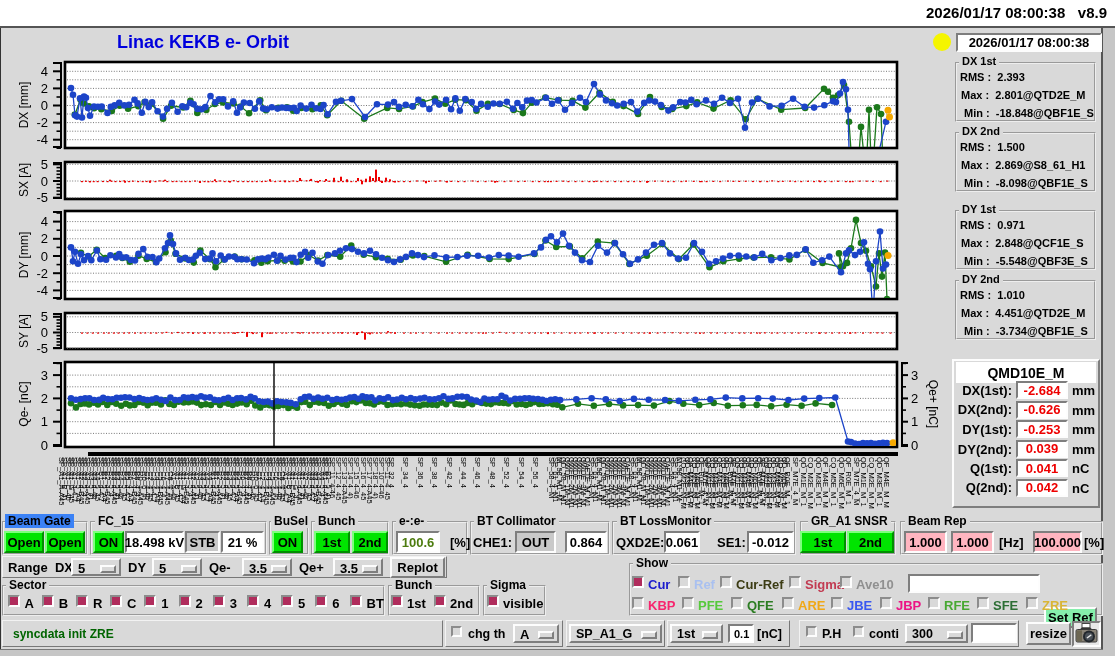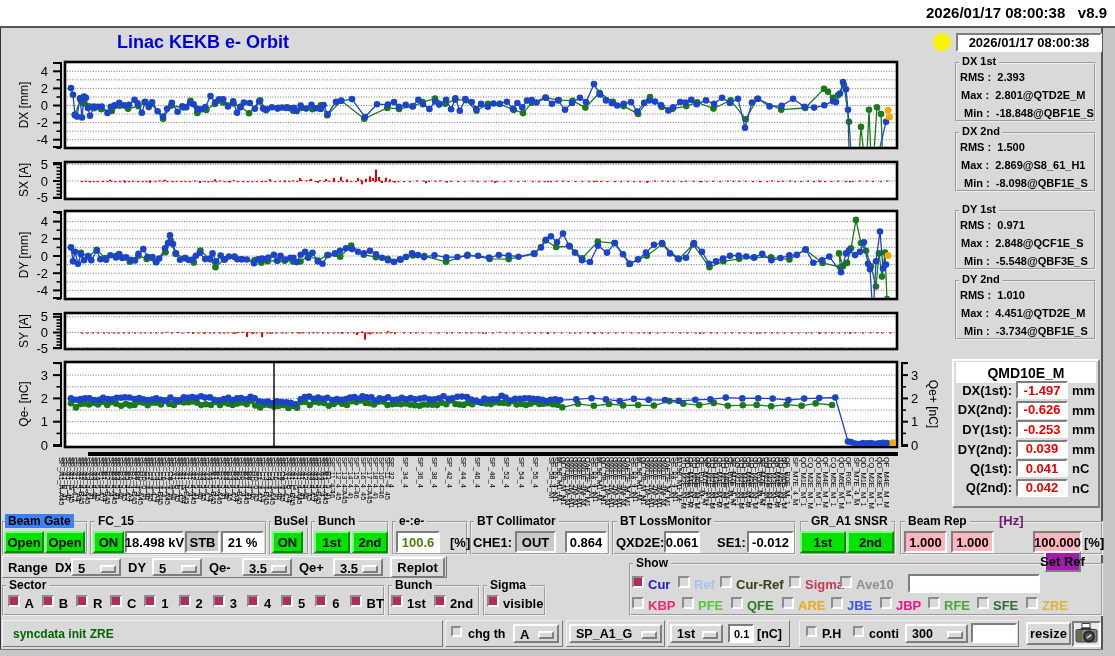--- a/index.html
+++ b/index.html
@@ -1457,21 +1457,21 @@
 <span style="position:absolute;left:961px;top:237px;font:bold 11px 'Liberation Sans';color:#000;white-space:nowrap">Max :&nbsp; 2.848@QCF1E_S</span>
 <span style="position:absolute;left:964px;top:255px;font:bold 11px 'Liberation Sans';color:#000;white-space:nowrap">Min :&nbsp; -5.548@QBF3E_S</span>
 <div style="position:absolute;left:955px;top:280px;width:141px;height:60px;border:2px groove #eee"></div>
 <span style="position:absolute;left:959px;top:273px;background:#d9d9d9;padding:0 3px;font:bold 11px 'Liberation Sans';color:#000;white-space:nowrap">DY 2nd</span>
 <span style="position:absolute;left:960px;top:289px;font:bold 11px 'Liberation Sans';color:#000;white-space:nowrap">RMS :&nbsp; 1.010</span>
 <span style="position:absolute;left:961px;top:307px;font:bold 11px 'Liberation Sans';color:#000;white-space:nowrap">Max :&nbsp; 4.451@QTD2E_M</span>
 <span style="position:absolute;left:964px;top:325px;font:bold 11px 'Liberation Sans';color:#000;white-space:nowrap">Min :&nbsp; -3.734@QBF1E_S</span>
 <div style="position:absolute;left:952px;top:359px;width:148px;height:149px;background:#d9d9d9;border-top:2px solid #fdfdfd;border-left:2px solid #fdfdfd;border-bottom:2px solid #7e7e7e;border-right:2px solid #7e7e7e;box-sizing:border-box;border-width:2px"></div>
 <div style="position:absolute;left:956px;top:362px;width:140px;height:21px;background:#fff;display:flex;align-items:center;justify-content:center;font:bold 14px 'Liberation Sans'">QMD10E_M</div>
 <span style="position:absolute;left:956px;top:383px;width:56px;text-align:right;font:bold 13px 'Liberation Sans'">DX(1st):</span>
-<div style="position:absolute;left:1016px;top:381.0px;width:52px;height:18px;background:#fff;border-top:2px solid #7e7e7e;border-left:2px solid #7e7e7e;border-bottom:2px solid #fdfdfd;border-right:2px solid #fdfdfd;box-sizing:border-box;display:flex;align-items:center;justify-content:center;font:bold 13px 'Liberation Sans';color:#ee0000;white-space:nowrap">-1.497</div>
+<div style="position:absolute;left:1016px;top:381.0px;width:52px;height:18px;background:#fff;border-top:2px solid #7e7e7e;border-left:2px solid #7e7e7e;border-bottom:2px solid #fdfdfd;border-right:2px solid #fdfdfd;box-sizing:border-box;display:flex;align-items:center;justify-content:center;font:bold 13px 'Liberation Sans';color:#ee0000;white-space:nowrap">-2.684</div>
 <span style="position:absolute;left:1072px;top:383.0px;font:bold 13px 'Liberation Sans';color:#000;white-space:nowrap">mm</span>
 <span style="position:absolute;left:956px;top:402px;width:56px;text-align:right;font:bold 13px 'Liberation Sans'">DX(2nd):</span>
 <div style="position:absolute;left:1016px;top:400.5px;width:52px;height:18px;background:#fff;border-top:2px solid #7e7e7e;border-left:2px solid #7e7e7e;border-bottom:2px solid #fdfdfd;border-right:2px solid #fdfdfd;box-sizing:border-box;display:flex;align-items:center;justify-content:center;font:bold 13px 'Liberation Sans';color:#ee0000;white-space:nowrap">-0.626</div>
 <span style="position:absolute;left:1072px;top:402.5px;font:bold 13px 'Liberation Sans';color:#000;white-space:nowrap">mm</span>
 <span style="position:absolute;left:956px;top:422px;width:56px;text-align:right;font:bold 13px 'Liberation Sans'">DY(1st):</span>
 <div style="position:absolute;left:1016px;top:420.0px;width:52px;height:18px;background:#fff;border-top:2px solid #7e7e7e;border-left:2px solid #7e7e7e;border-bottom:2px solid #fdfdfd;border-right:2px solid #fdfdfd;box-sizing:border-box;display:flex;align-items:center;justify-content:center;font:bold 13px 'Liberation Sans';color:#ee0000;white-space:nowrap">-0.253</div>
 <span style="position:absolute;left:1072px;top:422.0px;font:bold 13px 'Liberation Sans';color:#000;white-space:nowrap">mm</span>
 <span style="position:absolute;left:956px;top:442px;width:56px;text-align:right;font:bold 13px 'Liberation Sans'">DY(2nd):</span>
 <div style="position:absolute;left:1016px;top:439.5px;width:52px;height:18px;background:#fff;border-top:2px solid #7e7e7e;border-left:2px solid #7e7e7e;border-bottom:2px solid #fdfdfd;border-right:2px solid #fdfdfd;box-sizing:border-box;display:flex;align-items:center;justify-content:center;font:bold 13px 'Liberation Sans';color:#ee0000;white-space:nowrap">0.039</div>
 <span style="position:absolute;left:1072px;top:441.5px;font:bold 13px 'Liberation Sans';color:#000;white-space:nowrap">mm</span>
@@ -1514,21 +1514,21 @@
 <span style="position:absolute;left:717px;top:535px;font:bold 13px 'Liberation Sans';color:#000;white-space:nowrap">SE1:</span>
 <div style="position:absolute;left:747px;top:531px;width:47px;height:22px;background:#fff;border-top:2px solid #7e7e7e;border-left:2px solid #7e7e7e;border-bottom:2px solid #fdfdfd;border-right:2px solid #fdfdfd;box-sizing:border-box;display:flex;align-items:center;justify-content:center;font:bold 13px 'Liberation Sans';color:#000;white-space:nowrap">-0.012</div>
 <div style="position:absolute;left:800px;top:521px;width:96px;height:34px;border:2px groove #eee"></div>
 <span style="position:absolute;left:808px;top:514px;background:#d9d9d9;padding:0 3px;font:bold 12px 'Liberation Sans';color:#000;white-space:nowrap">GR_A1 SNSR</span>
 <div style="position:absolute;left:800px;top:531px;width:46px;height:22px;background:#00e400;border-top:2px solid #7dff7d;border-left:2px solid #7dff7d;border-bottom:2px solid #009000;border-right:2px solid #009000;box-sizing:border-box;display:flex;align-items:center;justify-content:center;font:bold 13px 'Liberation Sans';color:#000">1st</div>
 <div style="position:absolute;left:847px;top:531px;width:47px;height:22px;background:#00e400;border-top:2px solid #7dff7d;border-left:2px solid #7dff7d;border-bottom:2px solid #009000;border-right:2px solid #009000;box-sizing:border-box;display:flex;align-items:center;justify-content:center;font:bold 13px 'Liberation Sans';color:#000">2nd</div>
 <div style="position:absolute;left:900px;top:521px;width:203px;height:34px;border:2px groove #eee"></div>
 <span style="position:absolute;left:905px;top:514px;background:#d9d9d9;padding:0 3px;font:bold 12px 'Liberation Sans';color:#000;white-space:nowrap">Beam Rep</span>
 <div style="position:absolute;left:904px;top:531px;width:43px;height:22px;background:#ffb5c0;border-top:2px solid #7e7e7e;border-left:2px solid #7e7e7e;border-bottom:2px solid #fdfdfd;border-right:2px solid #fdfdfd;box-sizing:border-box;display:flex;align-items:center;justify-content:center;font:bold 13px 'Liberation Sans';color:#000;white-space:nowrap">1.000</div>
 <div style="position:absolute;left:951px;top:531px;width:43px;height:22px;background:#ffb5c0;border-top:2px solid #7e7e7e;border-left:2px solid #7e7e7e;border-bottom:2px solid #fdfdfd;border-right:2px solid #fdfdfd;box-sizing:border-box;display:flex;align-items:center;justify-content:center;font:bold 13px 'Liberation Sans';color:#000;white-space:nowrap">1.000</div>
-<span style="position:absolute;left:999px;top:513px;font:bold 13px 'Liberation Sans';color:#701a75;white-space:nowrap">[Hz]</span>
+<span style="position:absolute;left:999px;top:535px;font:bold 13px 'Liberation Sans';color:#000000;white-space:nowrap">[Hz]</span>
 <div style="position:absolute;left:1033px;top:531px;width:49px;height:22px;background:#ffb5c0;border-top:2px solid #7e7e7e;border-left:2px solid #7e7e7e;border-bottom:2px solid #fdfdfd;border-right:2px solid #fdfdfd;box-sizing:border-box;display:flex;align-items:center;justify-content:center;font:bold 13px 'Liberation Sans';color:#000;white-space:nowrap">100.000</div>
 <span style="position:absolute;left:1084px;top:535px;font:bold 13px 'Liberation Sans';color:#000;white-space:nowrap">[%]</span>
 <div style="position:absolute;left:2px;top:556px;width:445px;height:22px;background:#d9d9d9;border-top:2px solid #fdfdfd;border-left:2px solid #fdfdfd;border-bottom:2px solid #7e7e7e;border-right:2px solid #7e7e7e;box-sizing:border-box;border-width:1px;border-color:#f2f2f2 #777 #777 #f2f2f2"></div>
 <span style="position:absolute;left:8px;top:560px;font:bold 13px 'Liberation Sans';color:#000;white-space:nowrap">Range&nbsp; DX</span>
 <div style="position:absolute;left:71px;top:558px;width:50px;height:18px;background:#d9d9d9;border-top:2px solid #fdfdfd;border-left:2px solid #fdfdfd;border-bottom:2px solid #7e7e7e;border-right:2px solid #7e7e7e;box-sizing:border-box;"></div>
 <span style="position:absolute;left:78px;top:561px;font:bold 13px 'Liberation Sans'">5</span>
 <div style="position:absolute;left:100px;top:565px;width:16px;height:8px;background:#d9d9d9;border-top:2px solid #fdfdfd;border-left:2px solid #fdfdfd;border-bottom:2px solid #7e7e7e;border-right:2px solid #7e7e7e;box-sizing:border-box;"></div>
 <span style="position:absolute;left:128px;top:560px;font:bold 13px 'Liberation Sans';color:#000;white-space:nowrap">DY</span>
 <div style="position:absolute;left:152px;top:558px;width:50px;height:18px;background:#d9d9d9;border-top:2px solid #fdfdfd;border-left:2px solid #fdfdfd;border-bottom:2px solid #7e7e7e;border-right:2px solid #7e7e7e;box-sizing:border-box;"></div>
 <span style="position:absolute;left:159px;top:561px;font:bold 13px 'Liberation Sans'">5</span>
@@ -1582,21 +1582,21 @@
 <span style="position:absolute;left:648px;top:577px;font:bold 13px 'Liberation Sans';color:#1a1acd;white-space:nowrap">Cur</span>
 <div style="position:absolute;left:678px;top:576px;width:12px;height:12px;background:#d9d9d9;border-top:2px solid #8c8c8c;border-left:2px solid #8c8c8c;border-bottom:2px solid #fdfdfd;border-right:2px solid #fdfdfd;box-sizing:border-box"></div>
 <span style="position:absolute;left:694px;top:577px;font:bold 13px 'Liberation Sans';color:#a9c0f0;white-space:nowrap">Ref</span>
 <div style="position:absolute;left:720px;top:576px;width:12px;height:12px;background:#d9d9d9;border-top:2px solid #8c8c8c;border-left:2px solid #8c8c8c;border-bottom:2px solid #fdfdfd;border-right:2px solid #fdfdfd;box-sizing:border-box"></div>
 <span style="position:absolute;left:736px;top:577px;font:bold 13px 'Liberation Sans';color:#3c3c14;white-space:nowrap">Cur-Ref</span>
 <div style="position:absolute;left:789px;top:576px;width:12px;height:12px;background:#d9d9d9;border-top:2px solid #8c8c8c;border-left:2px solid #8c8c8c;border-bottom:2px solid #fdfdfd;border-right:2px solid #fdfdfd;box-sizing:border-box"></div>
 <span style="position:absolute;left:805px;top:577px;font:bold 13px 'Liberation Sans';color:#c23b52;white-space:nowrap">Sigma</span>
 <div style="position:absolute;left:840px;top:576px;width:12px;height:12px;background:#d9d9d9;border-top:2px solid #8c8c8c;border-left:2px solid #8c8c8c;border-bottom:2px solid #fdfdfd;border-right:2px solid #fdfdfd;box-sizing:border-box"></div>
 <span style="position:absolute;left:856px;top:577px;font:bold 13px 'Liberation Sans';color:#909090;white-space:nowrap">Ave10</span>
 <div style="position:absolute;left:908px;top:574px;width:132px;height:19px;background:#fff;border-top:2px solid #7e7e7e;border-left:2px solid #7e7e7e;border-bottom:2px solid #fdfdfd;border-right:2px solid #fdfdfd;box-sizing:border-box;display:flex;align-items:center;justify-content:flex-start;padding-left:4px;font:bold 13px 'Liberation Sans';color:#000;white-space:nowrap"></div>
-<div style="position:absolute;left:1044px;top:551px;width:37px;height:21px;background:#a21caf;border-top:2px solid #fdfdfd;border-left:2px solid #fdfdfd;border-bottom:2px solid #7e7e7e;border-right:2px solid #7e7e7e;box-sizing:border-box;display:flex;align-items:center;justify-content:center;font:bold 13px 'Liberation Sans';color:#000;white-space:nowrap">Set Ref</div>
+<div style="position:absolute;left:1044px;top:607px;width:53px;height:21px;background:#86efac;border-top:2px solid #fdfdfd;border-left:2px solid #fdfdfd;border-bottom:2px solid #7e7e7e;border-right:2px solid #7e7e7e;box-sizing:border-box;display:flex;align-items:center;justify-content:center;font:bold 13px 'Liberation Sans';color:#000;white-space:nowrap">Set Ref</div>
 <div style="position:absolute;left:632px;top:597px;width:12px;height:12px;background:#d9d9d9;border-top:2px solid #8c8c8c;border-left:2px solid #8c8c8c;border-bottom:2px solid #fdfdfd;border-right:2px solid #fdfdfd;box-sizing:border-box"></div>
 <span style="position:absolute;left:648px;top:598px;font:bold 13px 'Liberation Sans';color:#f7256e;white-space:nowrap">KBP</span>
 <div style="position:absolute;left:682px;top:597px;width:12px;height:12px;background:#d9d9d9;border-top:2px solid #8c8c8c;border-left:2px solid #8c8c8c;border-bottom:2px solid #fdfdfd;border-right:2px solid #fdfdfd;box-sizing:border-box"></div>
 <span style="position:absolute;left:698px;top:598px;font:bold 13px 'Liberation Sans';color:#57c93b;white-space:nowrap">PFE</span>
 <div style="position:absolute;left:731px;top:597px;width:12px;height:12px;background:#d9d9d9;border-top:2px solid #8c8c8c;border-left:2px solid #8c8c8c;border-bottom:2px solid #fdfdfd;border-right:2px solid #fdfdfd;box-sizing:border-box"></div>
 <span style="position:absolute;left:747px;top:598px;font:bold 13px 'Liberation Sans';color:#2c7d22;white-space:nowrap">QFE</span>
 <div style="position:absolute;left:782px;top:597px;width:12px;height:12px;background:#d9d9d9;border-top:2px solid #8c8c8c;border-left:2px solid #8c8c8c;border-bottom:2px solid #fdfdfd;border-right:2px solid #fdfdfd;box-sizing:border-box"></div>
 <span style="position:absolute;left:798px;top:598px;font:bold 13px 'Liberation Sans';color:#f0a816;white-space:nowrap">ARE</span>
 <div style="position:absolute;left:831px;top:597px;width:12px;height:12px;background:#d9d9d9;border-top:2px solid #8c8c8c;border-left:2px solid #8c8c8c;border-bottom:2px solid #fdfdfd;border-right:2px solid #fdfdfd;box-sizing:border-box"></div>
 <span style="position:absolute;left:847px;top:598px;font:bold 13px 'Liberation Sans';color:#3a58f0;white-space:nowrap">JBE</span>

